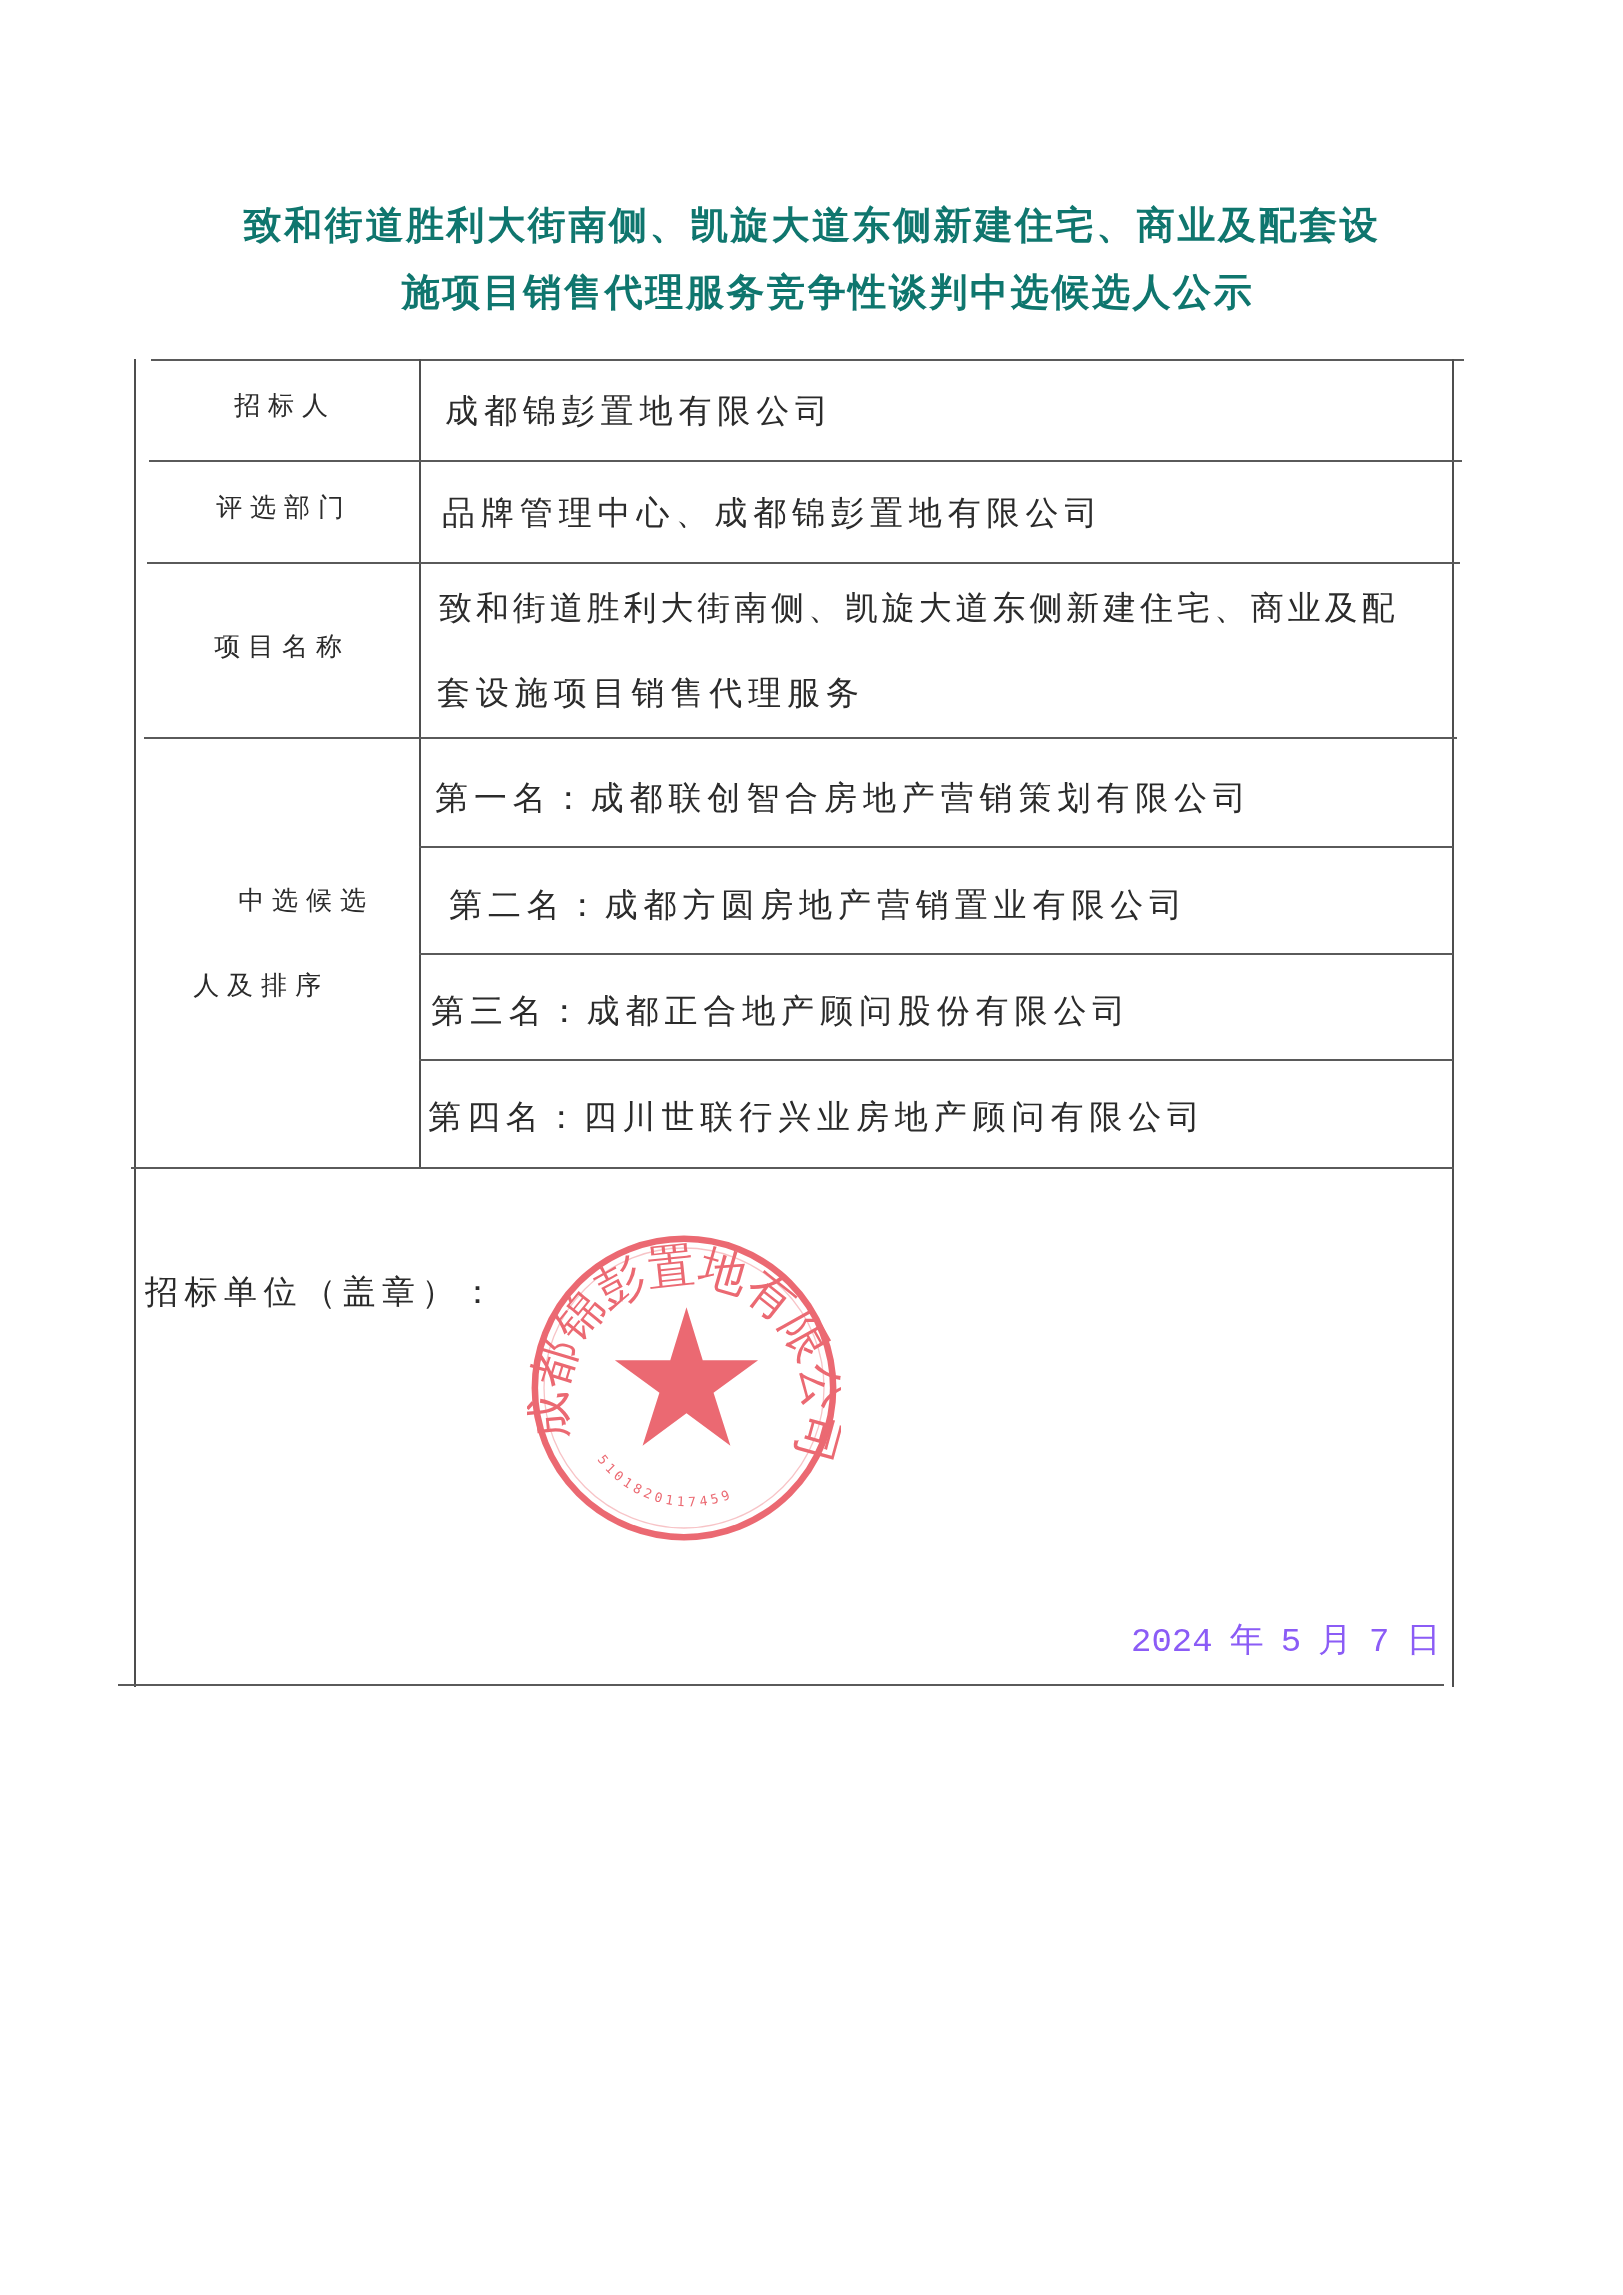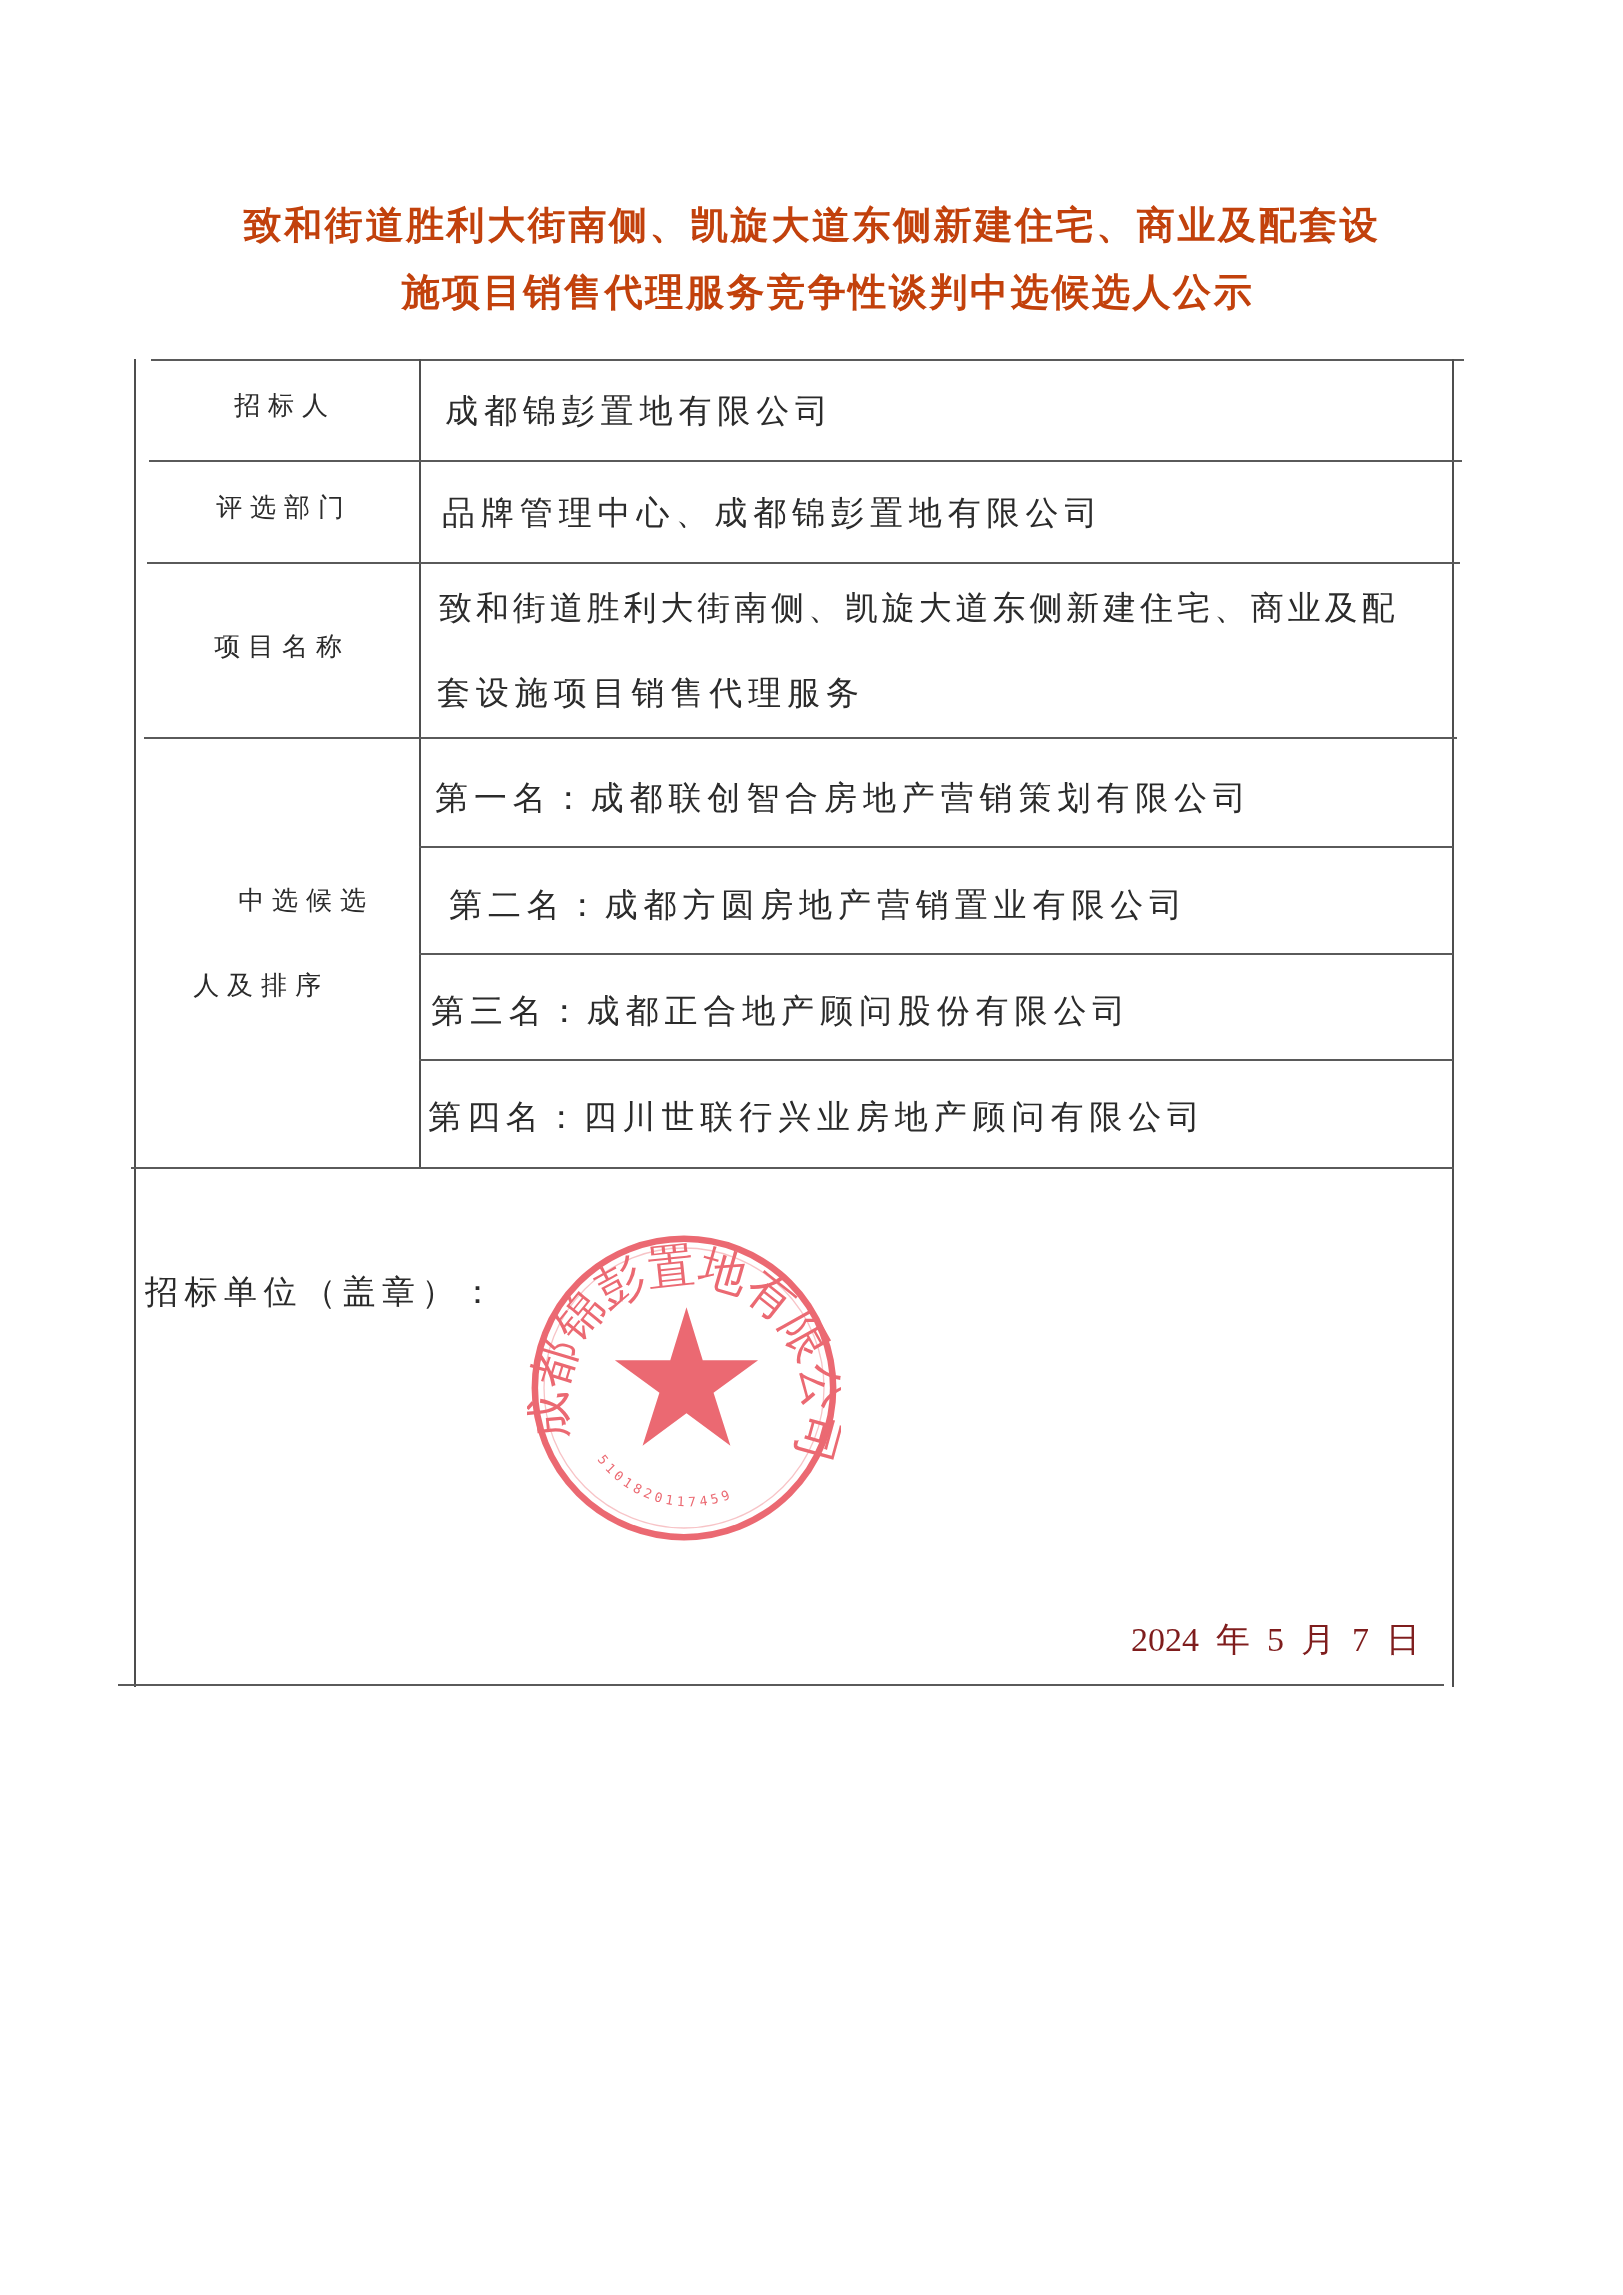--- a/index.html
+++ b/index.html
@@ -1,25 +1,25 @@
 <!DOCTYPE html>
 <html style="font-size:10.5px"><head>
 <meta charset="utf-8">
 <style>
   html, body { margin:0; padding:0; background:#ffffff; }
   body { width:1624px; height:2295px; position:relative; overflow:hidden;
          font-family:"DejaVu Serif","Liberation Serif",serif; color:#2a2a2a; }
   .title { position:absolute; left:0; width:1624px; text-align:center;
            font-family:"DejaVu Sans","Liberation Sans",sans-serif; font-weight:bold;
-           font-size:38px; letter-spacing:2.6px; color:#c2410c; white-space:nowrap; }
+           font-size:38px; letter-spacing:2.6px; color:#0f766e; white-space:nowrap; }
   .hline { position:absolute; height:2px; background:#5a5a5a; }
   .vline { position:absolute; width:2px; background:#4e4e4e; }
   .cell { position:absolute; font-size:33px; letter-spacing:5.9px; white-space:nowrap; color:#2b2b2b; }
   .label { position:absolute; font-size:26px; letter-spacing:7.9px; white-space:nowrap; text-align:center; color:#2b2b2b; }
-  .date { position:absolute; font-size:34px; white-space:nowrap; font-family:Liberation Serif, serif; color:#7f1d1d; }
+  .date { position:absolute; font-size:34px; white-space:nowrap; font-family:Liberation Mono, monospace; color:#8b5cf6; }
   .date span { margin-right:17px; }
   .date span:last-child { margin-right:0; }
   .seal { position:absolute; left:527px; top:1231px; width:314px; height:314px; opacity:0.85; }
 </style>
 </head>
 <body>
 
 <div class="title" style="top:200px;">致和街道胜利大街南侧、凯旋大道东侧新建住宅、商业及配套设</div>
 <div class="title" style="top:267px;margin-left:16px;">施项目销售代理服务竞争性谈判中选候选人公示</div>
 

